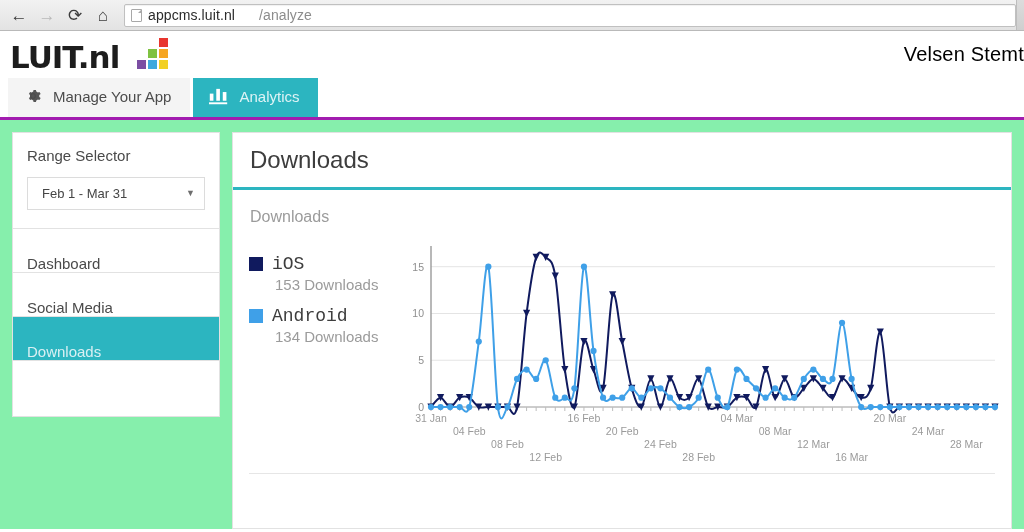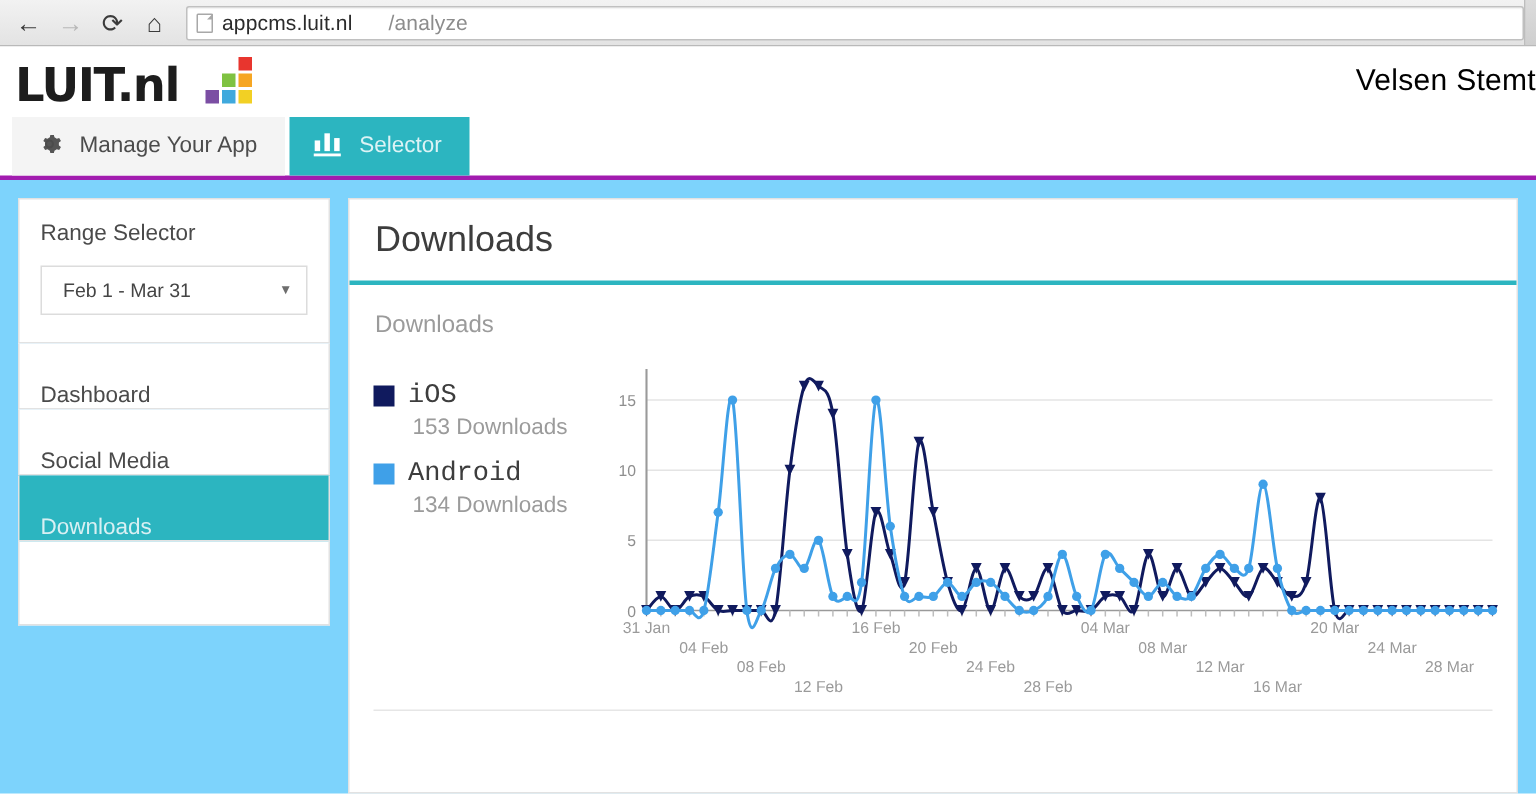--- a/index.html
+++ b/index.html
@@ -130,21 +130,21 @@
     user-select: none;
   }
   .tab.active { background: #2cb5c0; color: #ddf3f5; }
   .tab svg { display: block; flex: 0 0 auto; }
 
   
   #page-body {
     display: flex;
     gap: 12px;
     padding: 12px 0 0 12px;
-    background: #7dd3fc;
+    background: #86efac;
     height: calc(532px - 31px - 47px - 45px);
     align-items: flex-start;
   }
 
   
   #sidebar { width: 208px; flex: 0 0 208px; }
   .side-card {
     background: #ffffff;
     border: 1px solid #e2e2e2;
     border-top: none;
@@ -263,21 +263,21 @@
     </svg>
     <span>Manage Your App</span>
   </div>
   <div class="tab active">
     <svg width="19" height="18" viewBox="0 0 24 22">
       <rect x="1" y="8" width="4.6" height="9" fill="#ffffff"></rect>
       <rect x="9.2" y="2" width="4.6" height="15" fill="#ffffff"></rect>
       <rect x="17.4" y="6" width="4.6" height="11" fill="#ffffff"></rect>
       <rect x="0" y="19" width="23" height="2.4" fill="#ffffff"></rect>
     </svg>
-    <span>Selector</span>
+    <span>Analytics</span>
   </div>
 </div>
 
 <div id="page-body">
 
   <div id="sidebar">
     <div class="side-card" id="range-card">
       <div id="range-title">Range Selector</div>
       <div id="range-select">
         <span>Feb 1 - Mar 31</span>

